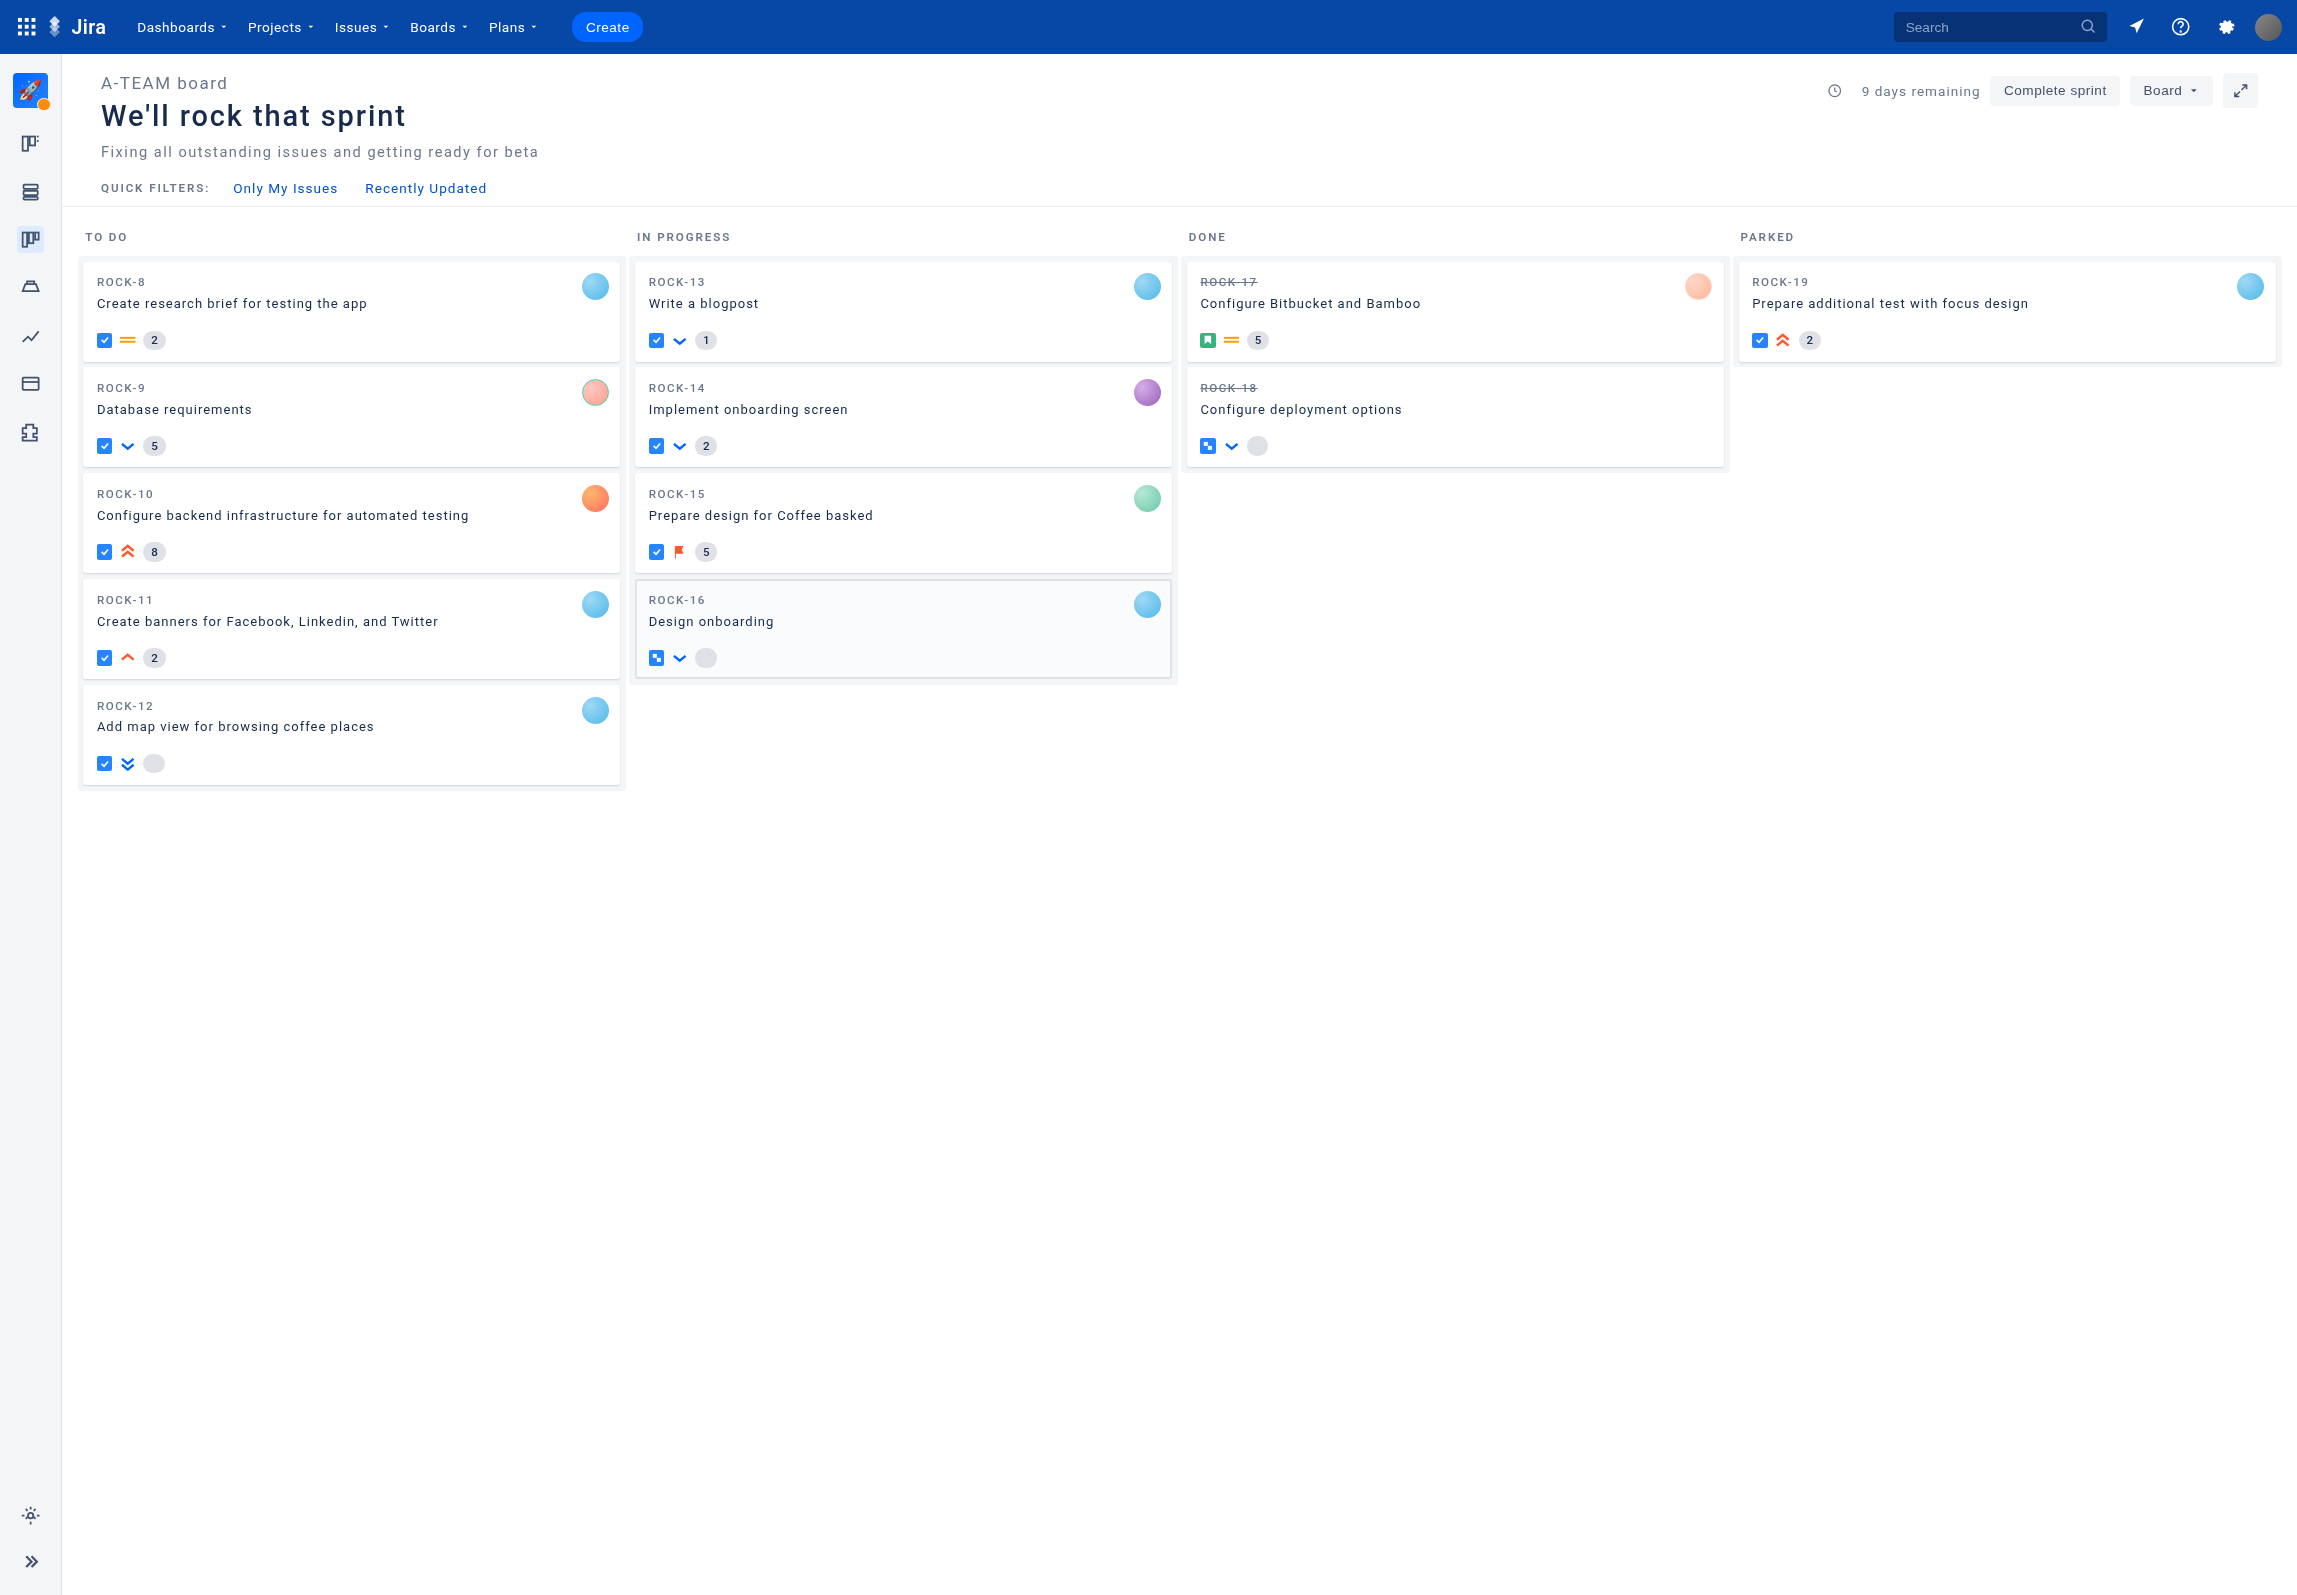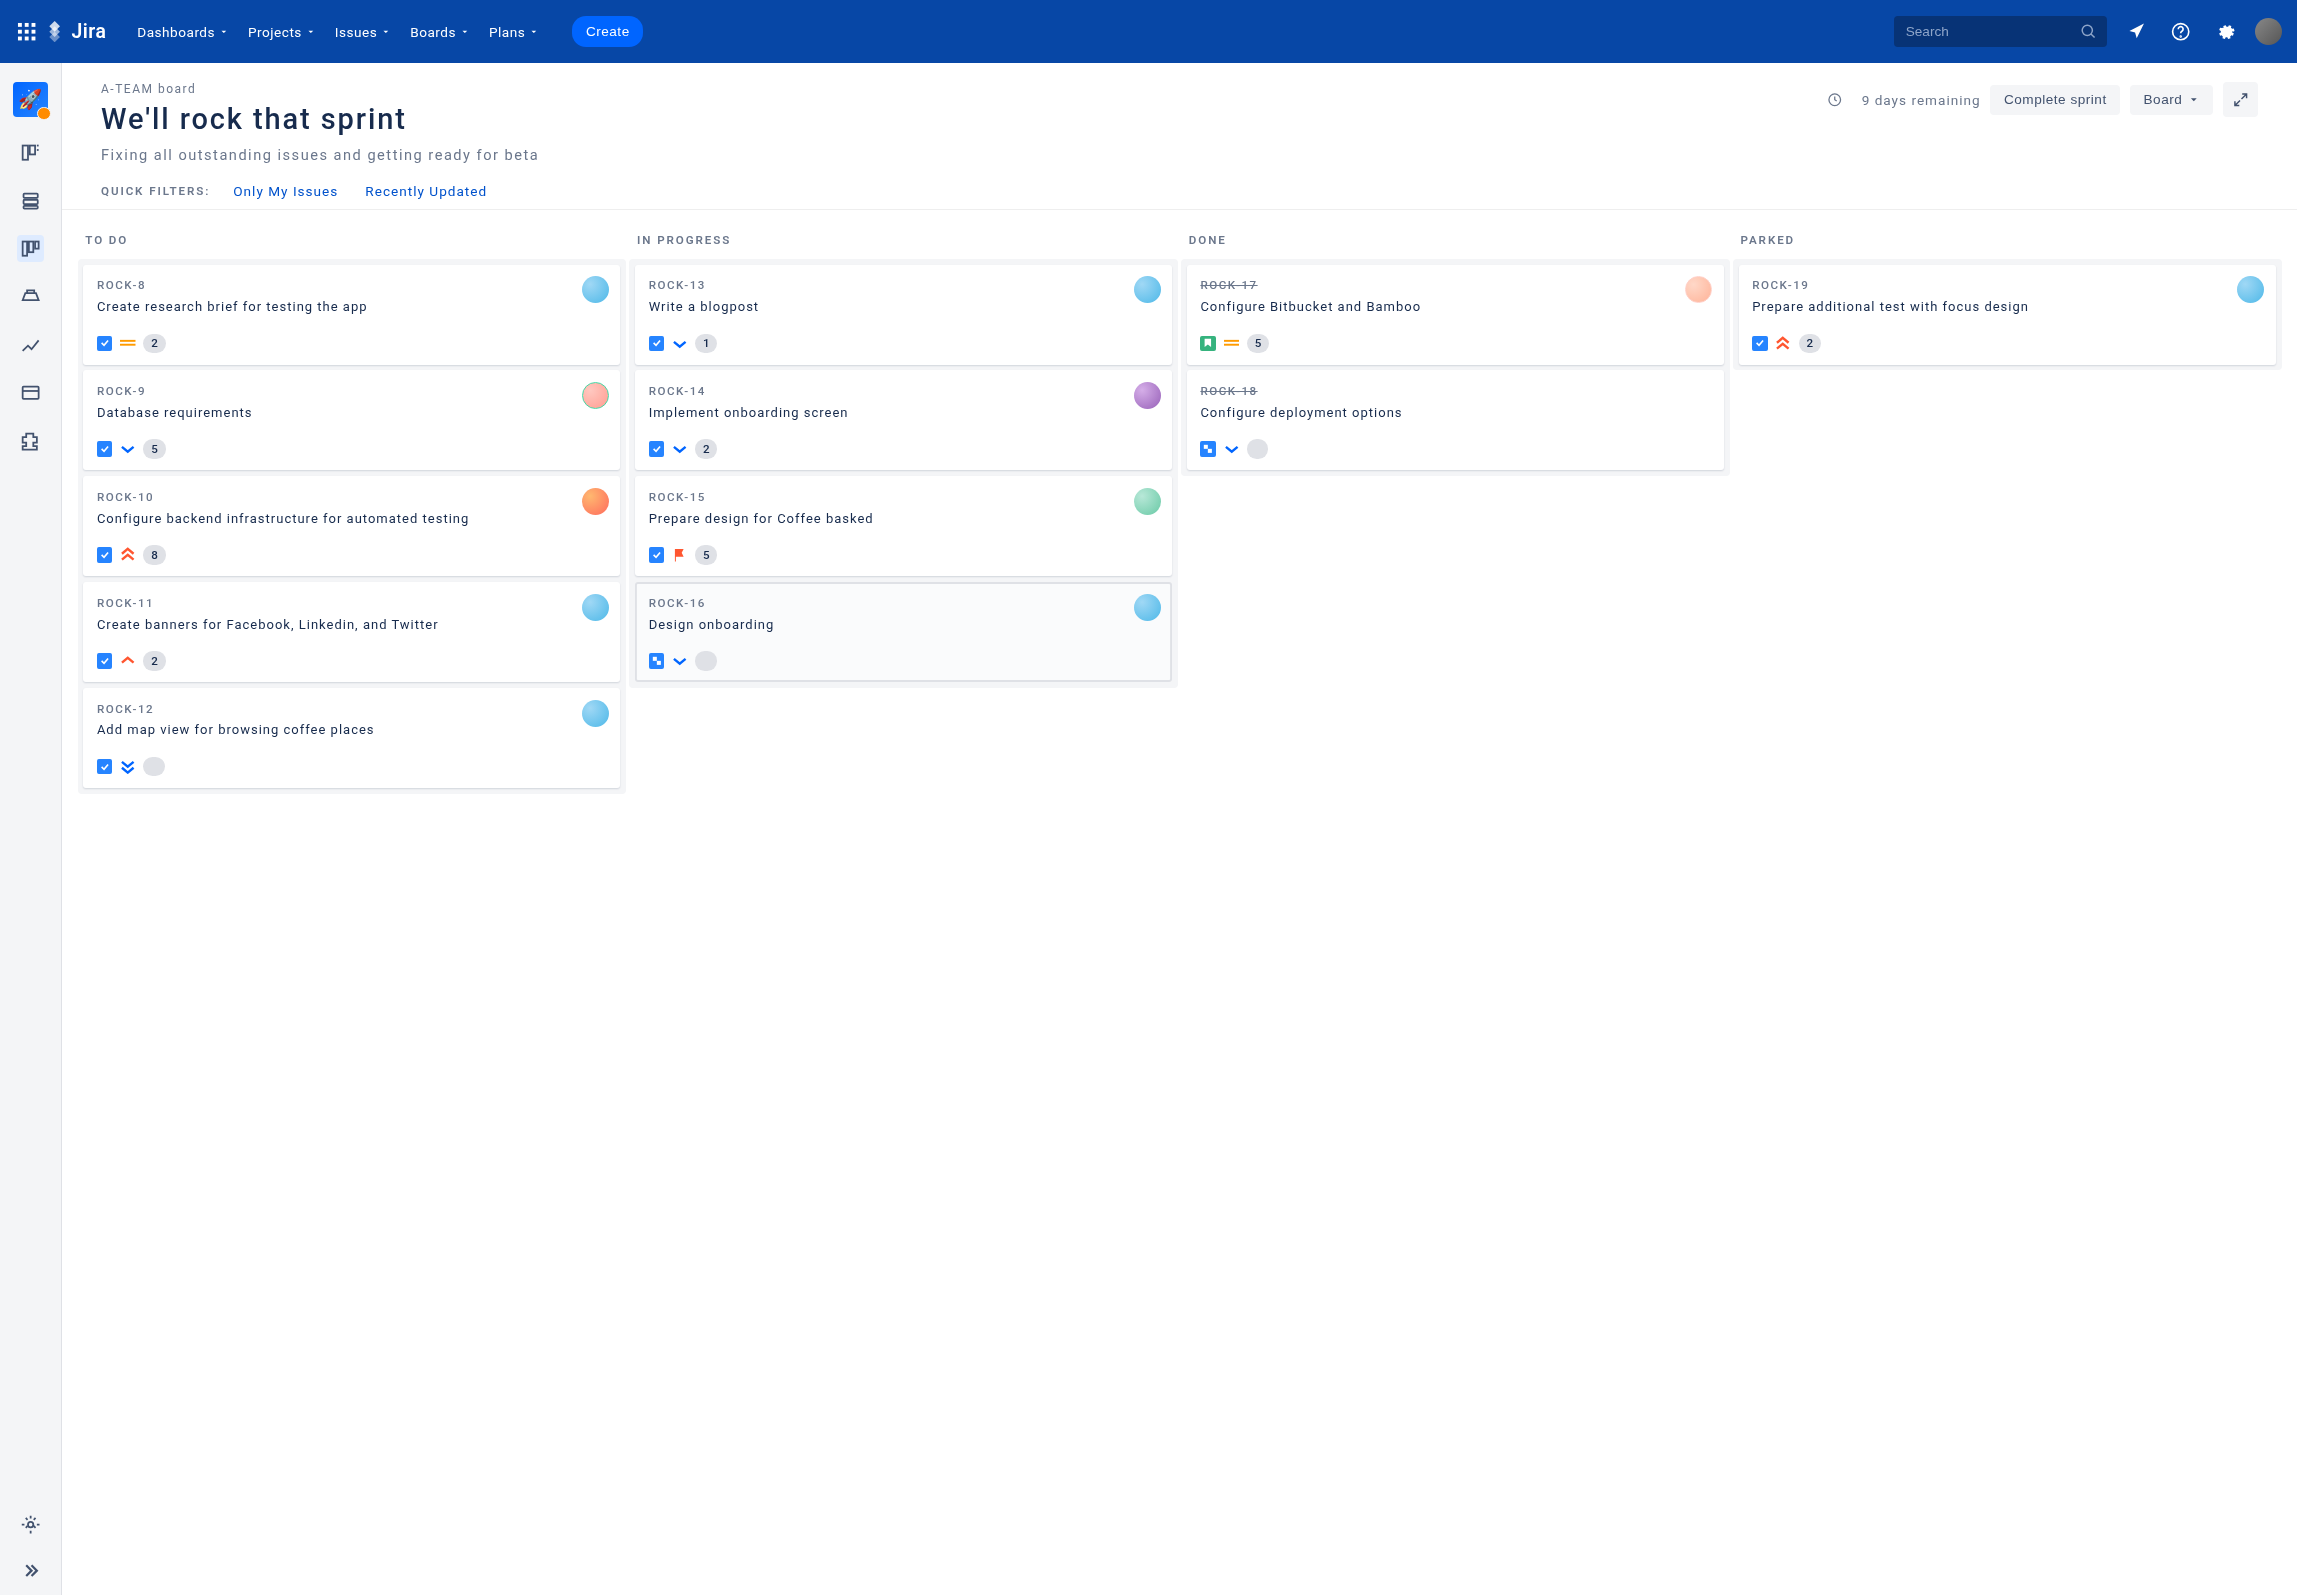--- a/index.html
+++ b/index.html
@@ -1,17 +1,17 @@
 <!DOCTYPE html>
 <html><head>
 <meta charset="utf-8">
 <style>
 * { box-sizing: border-box; margin: 0; padding: 0; }
 body { font-family: -apple-system, BlinkMacSystemFont, "Segoe UI", Roboto, sans-serif; background: #f4f5f7; overflow: hidden; }
-.topbar { height: 63px; background: #0747a6; display: flex; align-items: center; padding: 0 15.5px; gap: 5.8px; }
+.topbar { height: 54px; background: #0747a6; display: flex; align-items: center; padding: 0 15.5px; gap: 5.8px; }
 .apps-icon { color: #fff; width: 23px; height: 23px; cursor: pointer; display: flex; align-items: center; justify-content: center; }
 .jira-logo { display: flex; align-items: center; color: #fff; font-weight: 600; font-size: 19.4px; letter-spacing: 0.5px; margin-right: 15.5px; cursor: pointer; gap: 5.8px;}
 .nav-item { color: #fff; font-size: 13.6px; padding: 5.8px 9.7px; cursor: pointer; display: flex; align-items: center; gap: 3.9px; border-radius: 2.9px; letter-spacing: 0.5px; }
 .create-btn { background: #0065ff; color: #fff; padding: 7.8px 13.6px; border: none; border-radius: 14px; font-size: 13.6px; cursor: pointer; margin-left: 18px; letter-spacing: 0.5px;}
 .spacer { flex: 1; }
 .search-box { background: rgba(9,30,66,.48); border: none; color: #deebff; padding: 7.8px 11.6px; border-radius: 3.9px; width: 213px; font-size: 13.6px; }
 .search-box::placeholder { color: #8ea5c9; }
 .search-container { position: relative; display: flex; align-items: center; }
 .search-container svg { position: absolute; right: 9.7px; color: #8ea5c9; }
 .topbar-icon { color: #fff; width: 31px; height: 31px; display: flex; align-items: center; justify-content: center; cursor: pointer; border-radius: 50%; margin-left: 7.8px;}
@@ -21,21 +21,21 @@
 .sidebar { width: 62px; background: #f4f5f7; border-right: 1px solid #dfe1e6; display: flex; flex-direction: column; align-items: center; padding-top: 19.4px; gap: 21.3px; }
 .sidebar-bottom { margin-top: auto; margin-bottom: 19.4px; display: flex; flex-direction: column; gap: 19.4px; align-items: center;}
 .project-avatar { width: 35px; height: 35px; border-radius: 3.9px; background: linear-gradient(135deg,#0065ff,#2684ff); position: relative; cursor: pointer; display:flex; align-items:center; justify-content:center; font-size:19.4px;}
 .project-avatar::after { content: ""; position: absolute; bottom: -2.9px; right: -2.9px; width: 11.6px; height: 11.6px; background: #ff8b00; border: 1.9px solid #f4f5f7; border-radius: 50%; }
 .side-icon { width: 27px; height: 27px; color: #42526e; cursor: pointer; display: flex; align-items: center; justify-content: center; border-radius: 3.9px;}
 .side-icon.active { background: #deebff;}
 
 .main { flex: 1; background: #fff; overflow-y: auto; }
 .header-area { padding: 19.4px 39px 9.7px; border-bottom: 1.9px solid #eee; }
 .header-top { display: flex; align-items: flex-start; }
-.breadcrumb { color: #6b778c; font-size: 12px; letter-spacing: 1.5px; margin-bottom: 5.8px; }
+.breadcrumb { color: #6b778c; font-size: 17px; letter-spacing: 1.5px; margin-bottom: 5.8px; }
 .page-title { font-size: 29px; color: #172b4d; font-weight: 500; letter-spacing: 1.9px; }
 .page-sub { color: #6b778c; font-size: 14.6px; letter-spacing: 1.5px; margin-top: 9.7px; }
 .header-actions { margin-left: auto; display: flex; align-items: center; gap: 9.7px; }
 .remaining { color: #6b778c; font-size: 13.6px; letter-spacing: 1px; display: flex; align-items: center; gap: 19px;}
 .action-btn { background: #f4f5f7; border: none; padding: 7.8px 13.6px; border-radius: 3.9px; font-size: 13.6px; color: #42526e; cursor: pointer; letter-spacing: 0.5px; display:flex; align-items:center; gap:5.8px;}
 .expand-btn { background: #f4f5f7; border: none; width: 35px; height: 35px; border-radius: 3.9px; cursor: pointer; color:#42526e; display:flex;align-items:center;justify-content:center;}
 .filters { margin-top: 19.4px; display: flex; align-items: center; gap: 23px; }
 .filters-label { font-size: 11.6px; color: #6b778c; letter-spacing: 1.9px; font-weight: 600; }
 .filter-link { color: #0052cc; font-size: 13.6px; letter-spacing: 1px; cursor: pointer; }
 

